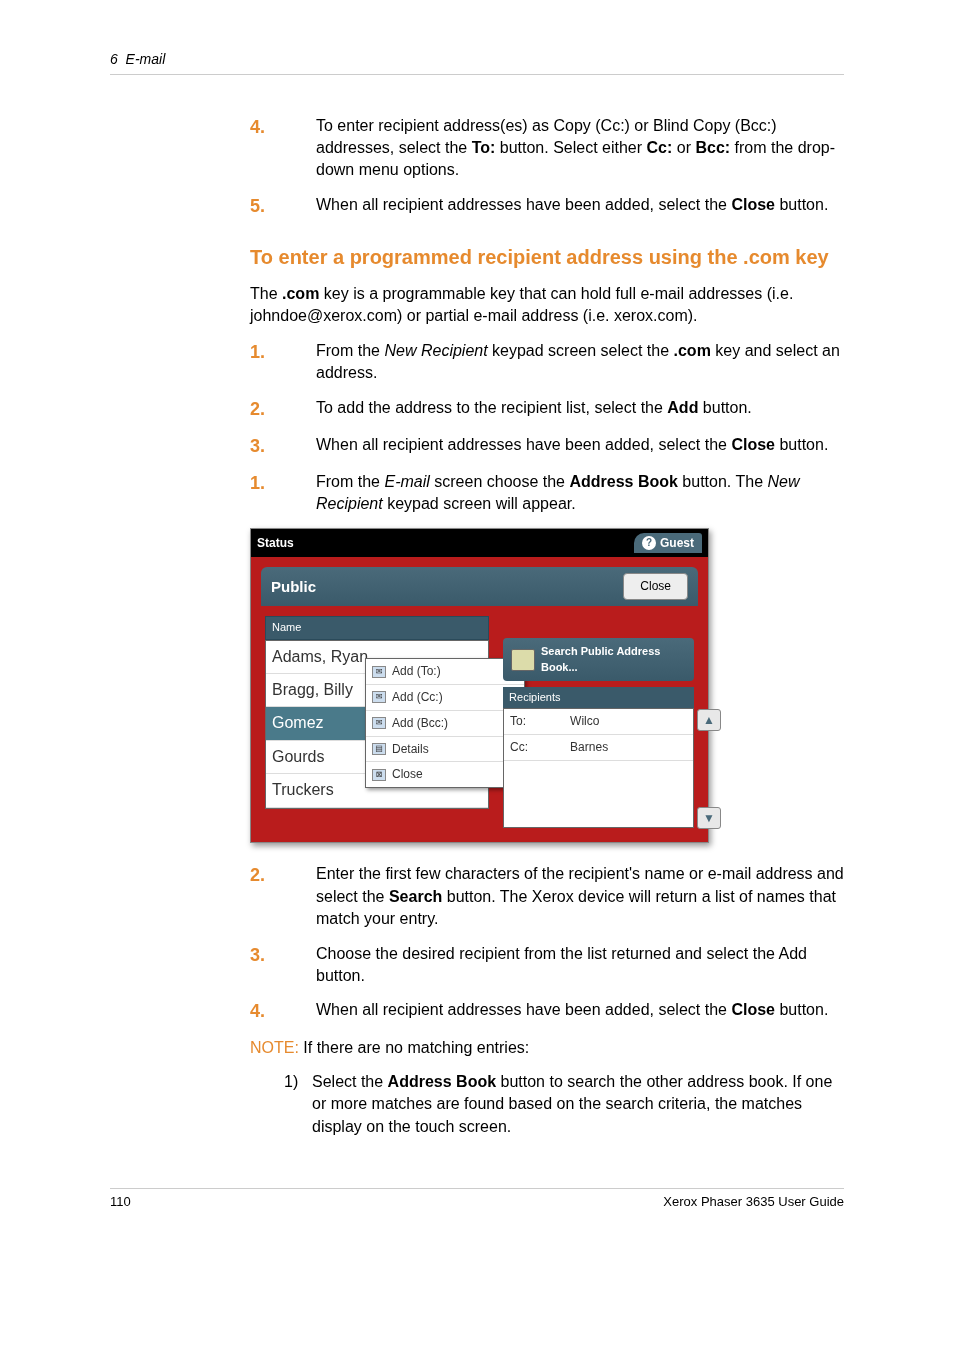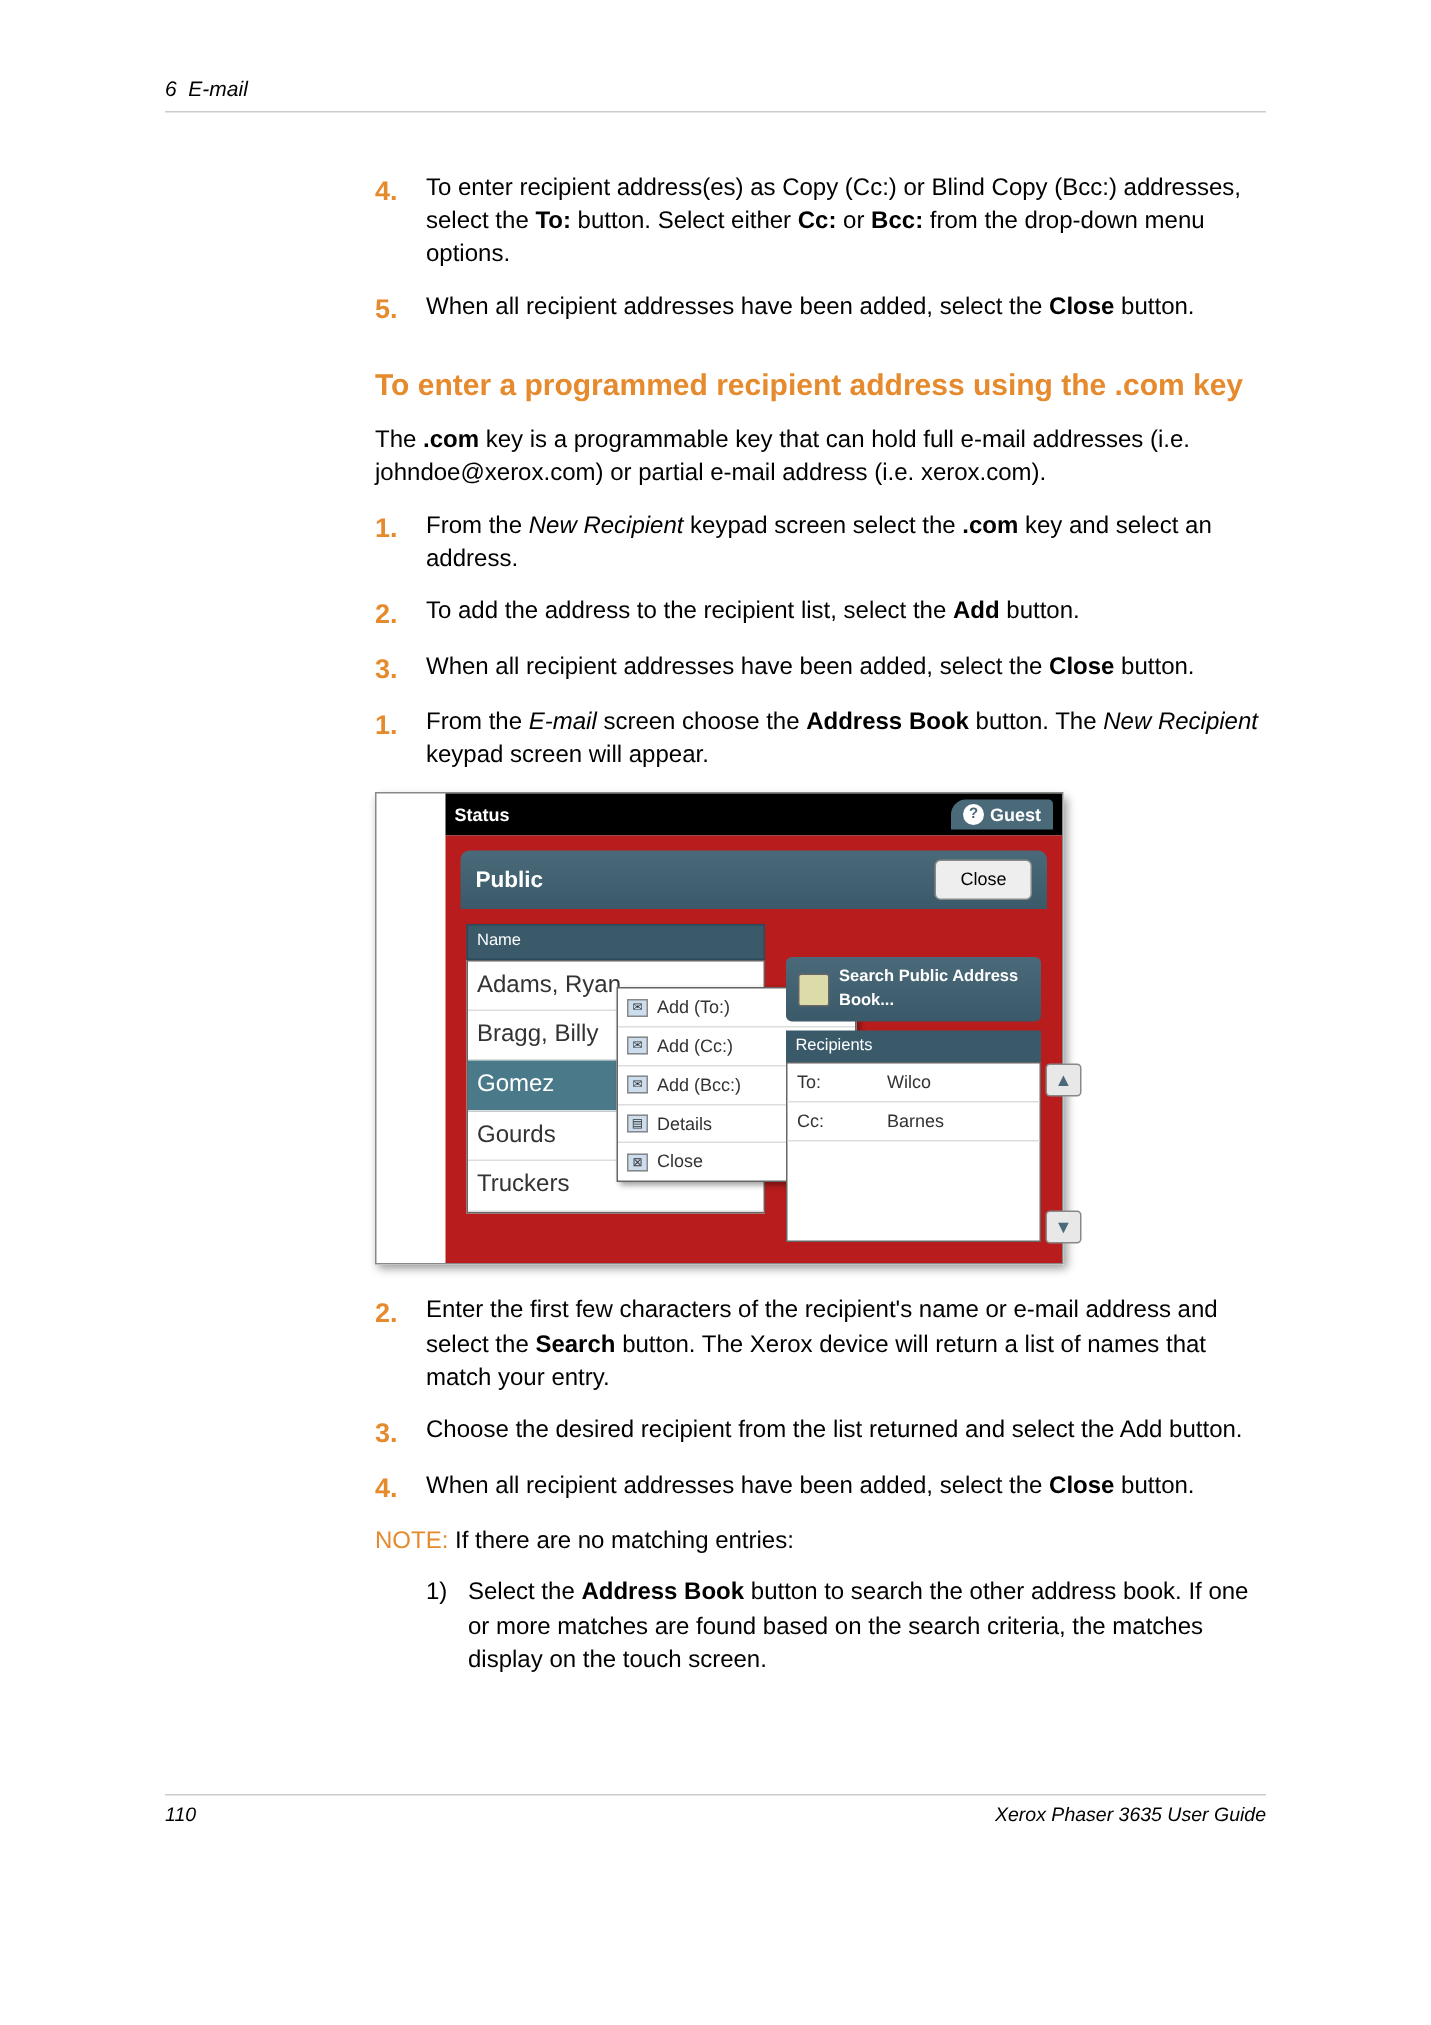--- a/index.html
+++ b/index.html
@@ -34,20 +34,21 @@
   }
   .step-num {
     color: #e68a2e;
     font-weight: bold;
     font-size: 18px;
     width: 34px;
     flex-shrink: 0;
   }
   .step-text {
     flex: 1;
+    margin-left: 32px;
   }
   .step-text b { font-weight: bold; }
   h2.section {
     color: #e68a2e;
     font-weight: bold;
     font-size: 20px;
     margin-top: 24px;
     margin-bottom: 12px;
   }
   .para {
@@ -67,21 +68,20 @@
   }
   .italic { font-style: italic; }
 
   
   .device-shot {
     margin: 6px 0 20px 0;
     width: 459px;
     box-shadow: 2px 3px 6px rgba(0,0,0,0.4);
     font-size: 12px;
     border: 1px solid #888;
-    padding-left: 46px;
   }
   .ds-status {
     background: #000;
     color: #fff;
     display: flex;
     justify-content: space-between;
     align-items: center;
     padding: 4px 6px;
     font-weight: bold;
   }
@@ -238,25 +238,24 @@
     align-items: center;
     justify-content: center;
     color: #4a6a7a;
     font-size: 12px;
     border-radius: 3px;
   }
 
   .footer {
     display: flex;
     justify-content: space-between;
-    font-style: italic;
     font-size: 13px;
     border-top: 1px solid #ccc;
     padding-top: 4px;
-    margin-top: 77px;
+    margin-top: 50px;
   }
 </style>
 </head>
 <body>
 
 <div class="page">
   <div class="header">
     <span><span>6</span>&nbsp;&nbsp;<span>E-mail</span></span>
     <span></span>
   </div>

